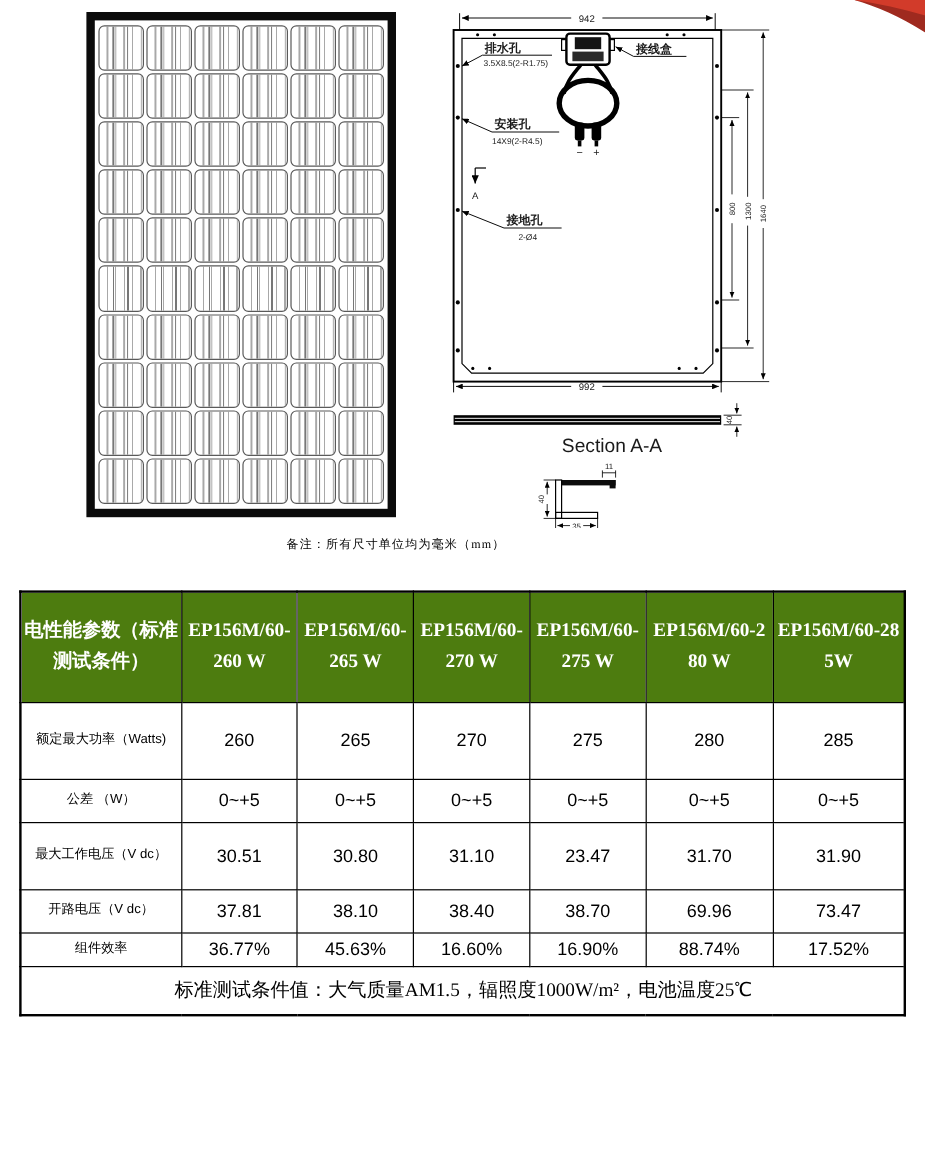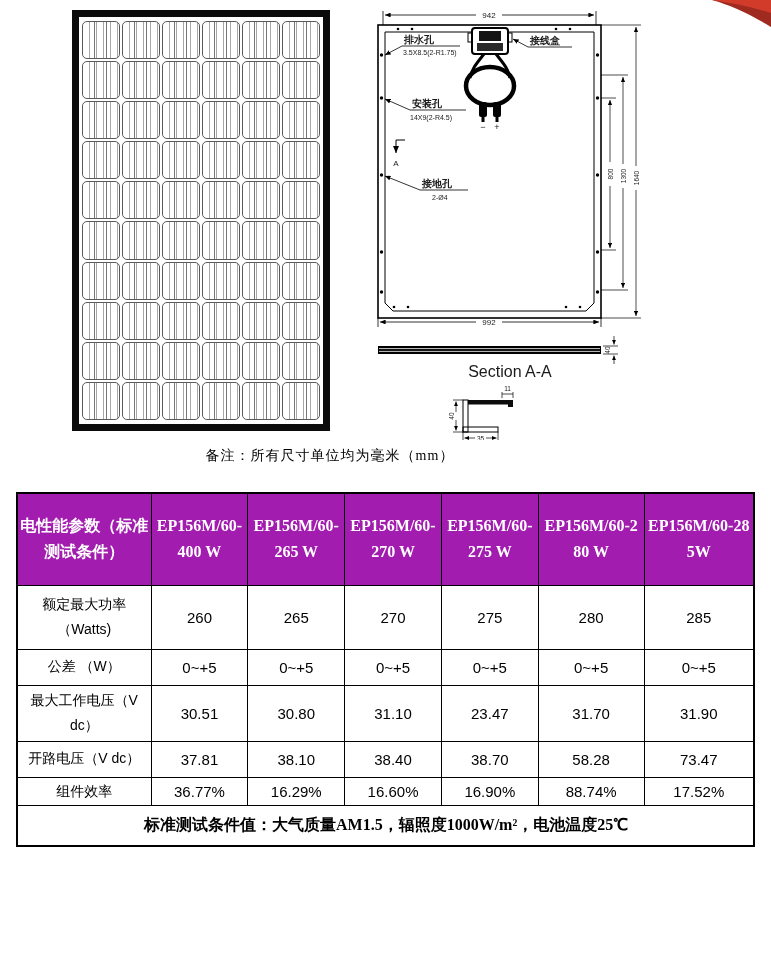--- a/index.html
+++ b/index.html
@@ -23,34 +23,34 @@
   
   .tech-svg{position:absolute;left:360px;top:0;}
   .tech-svg text{font-family:"Liberation Sans",sans-serif;fill:#1a1a1a;}
   .dim-t{font-size:8px;}
   .dim-s{font-size:6.5px;}
   .lbl{font-size:10px;font-weight:bold;fill:#222;}
   .spec{font-size:7px;}
   .sec-title{font-size:16px;fill:#111;}
 
   .units-note{position:absolute;left:0;top:447px;width:660px;text-align:center;
-     font-family:"Liberation Serif",serif;font-size:14px;letter-spacing:1px;}
+     font-family:"Liberation Serif",serif;font-size:10px;letter-spacing:1px;}
 
   
   .spec-table{position:absolute;left:16px;top:492px;width:739px;border-collapse:collapse;
      table-layout:fixed;border:2px solid #000;font-size:15px;}
   .spec-table th,.spec-table td{border:1px solid #000;text-align:center;padding:1px 2px;
      overflow:hidden;}
   .spec-table thead tr{height:92px;}
-  .spec-table thead th{background:#a21caf;color:#fff;font-family:"Liberation Serif",serif;
+  .spec-table thead th{background:#4d7c0f;color:#fff;font-family:"Liberation Serif",serif;
      font-size:16px;font-weight:bold;line-height:1.65;word-break:break-all;}
   .corner-th{line-height:1.6;}
-  .label-td{font-size:14px;line-height:1.8;}
+  .label-td{font-size:11px;line-height:1.8;}
   .footer-td{text-align:left;font-family:"Liberation Serif",serif;
-     font-weight:bold;font-size:16px;padding:9px 4px 9px 5px !important;height:38px;
+     font-weight:normal;font-size:16px;padding:9px 4px 9px 5px !important;height:38px;
      box-sizing:border-box;}
 </style>
 </head>
 <body>
 
 <svg class="corner-svg" width="70" height="32" viewBox="701 0 70 32">
   <path d="M712,0 L771,0 L771,27 C750,14 730,5 712,0 Z" fill="#9f2a1f"></path>
   <path d="M712,0 L771,0 L771,13 C752,7 732,3 712,0 Z" fill="#d23b2a"></path>
 </svg>
 
@@ -282,21 +282,21 @@
       <col style="width:96px">
       <col style="width:96px">
     <col style="width:96px">
       <col style="width:96px">
       <col style="width:105px">
     <col style="width:109px">
   </colgroup>
   <thead>
     <tr>
       <th class="corner-th">电性能参数（标准测试条件）</th>
-    <th>EP156M/60-400 W</th>
+    <th>EP156M/60-260 W</th>
         <th>EP156M/60-265 W</th>
         <th>EP156M/60-270 W</th>
         <th>EP156M/60-275 W</th>
         <th>EP156M/60-280 W</th>
         <th>EP156M/60-285W</th>
       </tr>
   </thead>
   <tbody>
       <tr style="height: 64px;">
         <td class="label-td">额定最大功率（Watts)</td>
@@ -324,27 +324,27 @@
         <td>23.47</td>
         <td>31.70</td>
         <td>31.90</td>
       </tr>
       <tr style="height: 36px;">
         <td class="label-td">开路电压（V dc）</td>
         <td>37.81</td>
         <td>38.10</td>
         <td>38.40</td>
         <td>38.70</td>
-        <td>58.28</td>
+        <td>69.96</td>
         <td>73.47</td>
       </tr>
       <tr style="height: 28px;">
         <td class="label-td">组件效率</td>
         <td>36.77%</td>
-        <td>16.29%</td>
+        <td>45.63%</td>
         <td>16.60%</td>
         <td>16.90%</td>
         <td>88.74%</td>
         <td>17.52%</td>
       </tr>
     </tbody>
   <tfoot>
     <tr>
       <td class="footer-td" colspan="7">标准测试条件值：大气质量AM1.5，辐照度1000W/m²，电池温度25℃</td>
     </tr>

